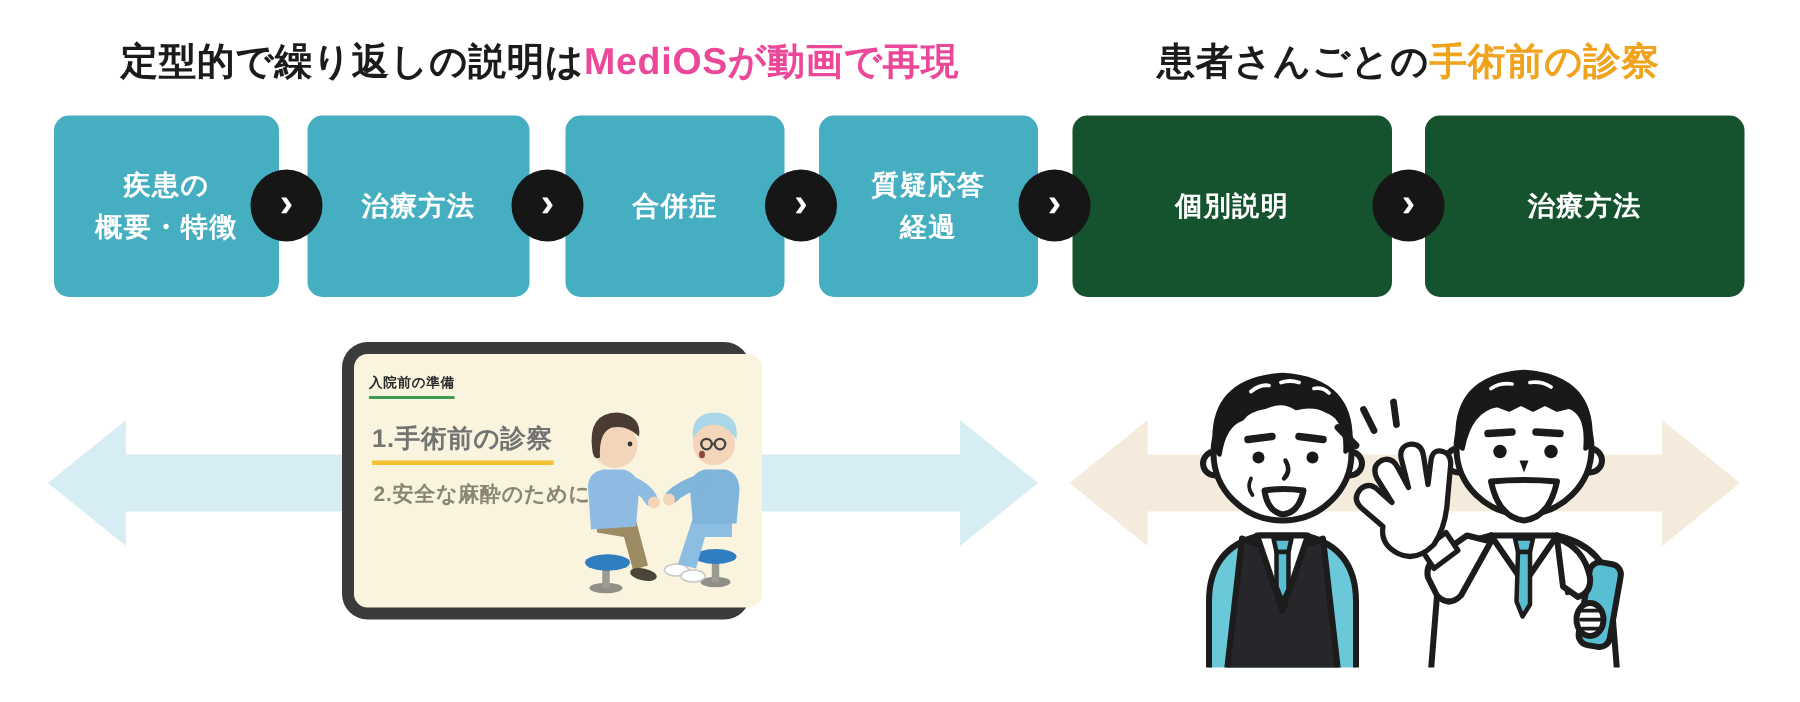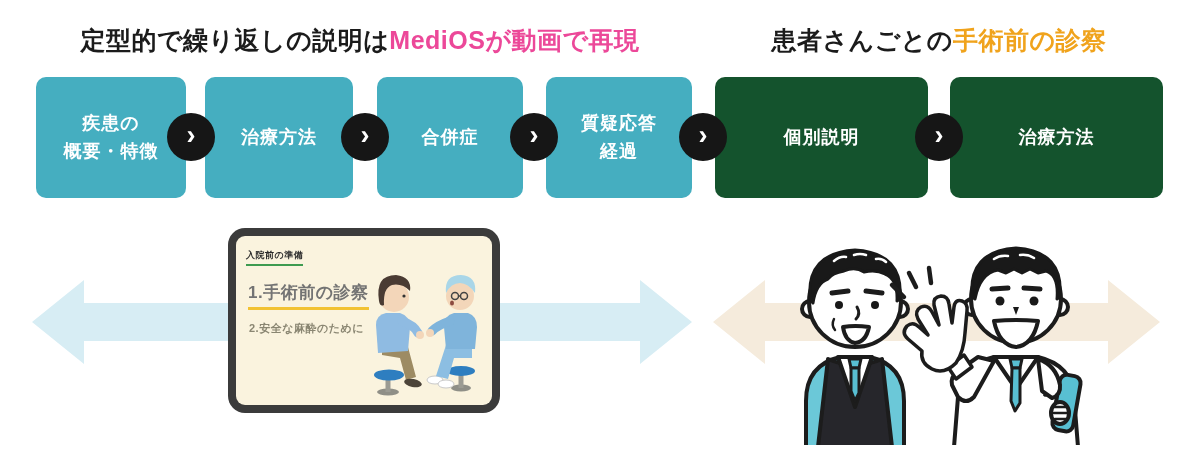--- a/index.html
+++ b/index.html
@@ -27,32 +27,32 @@
     position:absolute;top:113px;width:48px;height:48px;border-radius:50%;
     background:#161616;z-index:3;display:flex;align-items:center;justify-content:center;
     color:#fff;font-size:27px;font-weight:700;line-height:1;padding-bottom:4px;box-sizing:border-box;
   }
   .span-arrow{position:absolute;top:280px;z-index:1;}
   .tablet{
     position:absolute;left:228px;top:228px;width:272px;height:185px;z-index:3;
     background:#3B3B3B;border-radius:17px;box-sizing:border-box;padding:8px;
   }
   .tablet-screen{
-    position:relative;width:100%;height:100%;background:#FAF3DE;border-radius:9px;overflow:hidden;
+    position:relative;width:100%;height:100%;background:#FAF3DE;border-radius:9px;overflow:hidden;padding-left:16px;
   }
   .tablet-tag{
     position:absolute;left:10px;top:13px;font-size:9px;font-weight:700;color:#2b2b2b;
     border-bottom:2px solid #3E9B50;padding-bottom:2px;letter-spacing:.5px;
   }
   .tablet-title{
     position:absolute;left:12px;top:45px;font-size:17px;font-weight:800;color:#737373;
     border-bottom:3px solid #F2C232;padding-bottom:3px;letter-spacing:.5px;
   }
   .tablet-sub{
-    position:absolute;left:13px;top:85px;font-size:11px;font-weight:600;color:#8a8672;letter-spacing:.5px;
+    position:absolute;left:13px;top:85px;font-size:14px;font-weight:600;color:#8a8672;letter-spacing:.5px;
   }
   .mini-ill{position:absolute;right:2px;bottom:2px;}
   .people{position:absolute;left:788px;top:235px;z-index:3;}
 </style>
 </head>
 <body>
 
 <div class="heading" id="heading-video">
   <span>定型的で繰り返しの説明は</span><span class="accent-teal">MediOSが動画で再現</span>
 </div>

